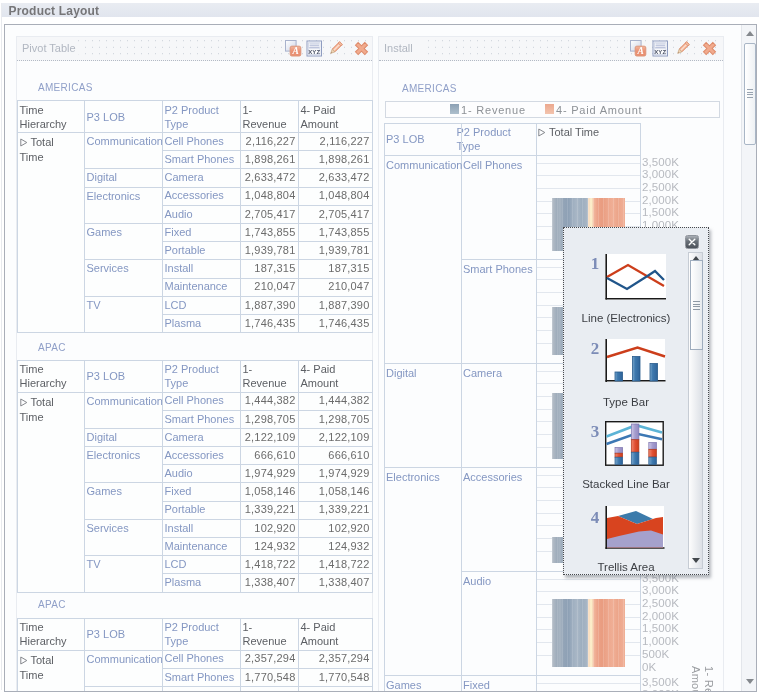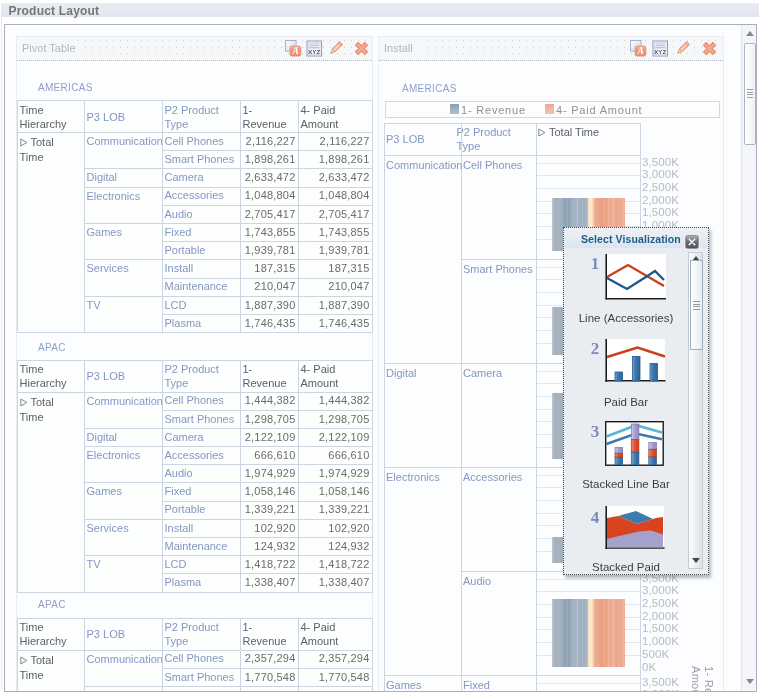--- a/index.html
+++ b/index.html
@@ -508,55 +508,52 @@
 <div id="thumbv">
 <div class="grip" style="top:45px"></div>
         <div class="grip" style="top:47.5px"></div>
 <div class="grip" style="top:50px"></div>
         <div class="grip" style="top:52.5px"></div>
 </div>
 <div class="arr" style="left:3.5px;top:654px;border-left:4px solid rgba(0,0,0,0);border-right:4px solid rgba(0,0,0,0);border-top:5px solid #84888d;"></div>
 </div>
 </div>
 <div id="dlg">
-<div id="dlgtitle">
-      <span>Select Visualization</span>
-    </div>
 <div id="dlgclose">
       <svg width="12" height="12" viewBox="0 0 12 12" style="position:absolute;left:0;top:0">
 <path d="M3.2,3.2 L8.8,8.8 M8.8,3.2 L3.2,8.8" stroke="#ffffff" stroke-width="1.4" stroke-linecap="round"></path>
       </svg>
     </div>
 <div class="dnum" style="top:25.5px">1</div>
     <div class="dicon" style="top:26px"><svg width="62" height="47" viewBox="0 0 62 47">
 <rect x="0" y="0" width="61" height="46" fill="#ffffff"></rect>
 <line x1="1.2" y1="0" x2="1.2" y2="45.5" stroke="#1a1a1a" stroke-width="1.6"></line>
 <line x1="0.5" y1="44.7" x2="61" y2="44.7" stroke="#1a1a1a" stroke-width="1.6"></line>
 <polyline points="2,23 23,11 59,32" fill="none" stroke="#cc3e1b" stroke-width="2.3"></polyline>
 <polyline points="2,24 22,35 44,21 50,17 59,26" fill="none" stroke="#20558a" stroke-width="2.3"></polyline>
 </svg></div>
-<div class="dlab" style="top:83.5px">Line (Accessories)</div>
+<div class="dlab" style="top:83.5px">Line (Electronics)</div>
 <div class="dnum" style="top:111px">2</div>
     <div class="dicon" style="top:111px"><svg width="61" height="44" viewBox="0 0 61 44">
 <rect x="0" y="0" width="60" height="43" fill="#ffffff"></rect>
 <defs>
           <linearGradient id="bg2" x1="0" y1="0" x2="1" y2="0">
 <stop offset="0" stop-color="#7aa7cc"></stop>
             <stop offset="0.35" stop-color="#3e79ae"></stop>
             <stop offset="1" stop-color="#2e6399"></stop>
           </linearGradient>
         </defs>
 <line x1="1.2" y1="0" x2="1.2" y2="43" stroke="#1a1a1a" stroke-width="1.6"></line>
 <line x1="0.5" y1="41.8" x2="60.5" y2="41.8" stroke="#1a1a1a" stroke-width="1.6"></line>
 <rect x="10" y="33" width="7.5" height="9" fill="url(#bg2)" stroke="#275a8c" stroke-width="0.8"></rect>
 <rect x="27.5" y="17.5" width="7.5" height="24.5" fill="url(#bg2)" stroke="#275a8c" stroke-width="0.8"></rect>
 <rect x="45" y="24.5" width="7.5" height="17.5" fill="url(#bg2)" stroke="#275a8c" stroke-width="0.8"></rect>
 <polyline points="2,18 32.5,8.5 60,17.5" fill="none" stroke="#cc3e1b" stroke-width="2.4"></polyline>
 </svg></div>
-<div class="dlab" style="top:167.5px">Paid Bar</div>
+<div class="dlab" style="top:167.5px">Type Bar</div>
 <div class="dnum" style="top:193.5px">3</div>
     <div class="dicon" style="top:193px"><svg width="59" height="45" viewBox="0 0 59 45">
 <rect x="0.7" y="0.7" width="57.5" height="43.5" fill="#ffffff" stroke="#1a1a1a" stroke-width="1.4"></rect>
 <defs>
 <linearGradient id="pp3" x1="0" y1="0" x2="1" y2="0">
             <stop offset="0" stop-color="#cfc8e8"></stop>
             <stop offset="0.5" stop-color="#a49ccd"></stop>
             <stop offset="1" stop-color="#938ac2"></stop>
           </linearGradient>
 <linearGradient id="rr3" x1="0" y1="0" x2="1" y2="0">
@@ -587,21 +584,21 @@
 <div class="dlab" style="top:249.5px">Stacked Line Bar</div>
 <div class="dnum" style="top:280px">4</div>
     <div class="dicon" style="top:278px"><svg width="60" height="44" viewBox="0 0 60 44">
 <rect x="0" y="0" width="59" height="43" fill="#ffffff"></rect>
 <line x1="1.2" y1="0" x2="1.2" y2="43" stroke="#1a1a1a" stroke-width="1.6"></line>
 <line x1="0.5" y1="42" x2="59.5" y2="42" stroke="#1a1a1a" stroke-width="1.6"></line>
 <polygon points="13,10 31,5 48,13 32,18" fill="#3c7bab"></polygon>
 <polygon points="2,12 13,10 32,18 51,12 58,11 58,41.5 2,41.5" fill="#d8441f"></polygon>
 <polygon points="2,33 14,30 34,25.5 46,24.5 58,28.5 58,41.5 2,41.5" fill="#a5a1cc"></polygon>
 </svg></div>
-<div class="dlab" style="top:332.5px">Stacked Paid</div>
+<div class="dlab" style="top:332.5px">Trellis Area</div>
 <div id="dsb">
 <div class="arr" style="left:3px;top:3px;border-left:4px solid rgba(0,0,0,0);border-right:4px solid rgba(0,0,0,0);border-bottom:5px solid #42474c;"></div>
 <div id="dthumb">
 <div class="grip" style="top:40px;left:2px;width:7px;background:#8e99a5"></div>
 <div class="grip" style="top:42.5px;left:2px;width:7px;background:#8e99a5"></div>
 <div class="grip" style="top:45px;left:2px;width:7px;background:#8e99a5"></div>
 <div class="grip" style="top:47.5px;left:2px;width:7px;background:#8e99a5"></div>
 </div>
 <div class="arr" style="left:3px;top:305px;border-left:4px solid rgba(0,0,0,0);border-right:4px solid rgba(0,0,0,0);border-top:5px solid #42474c;"></div>
 </div>

